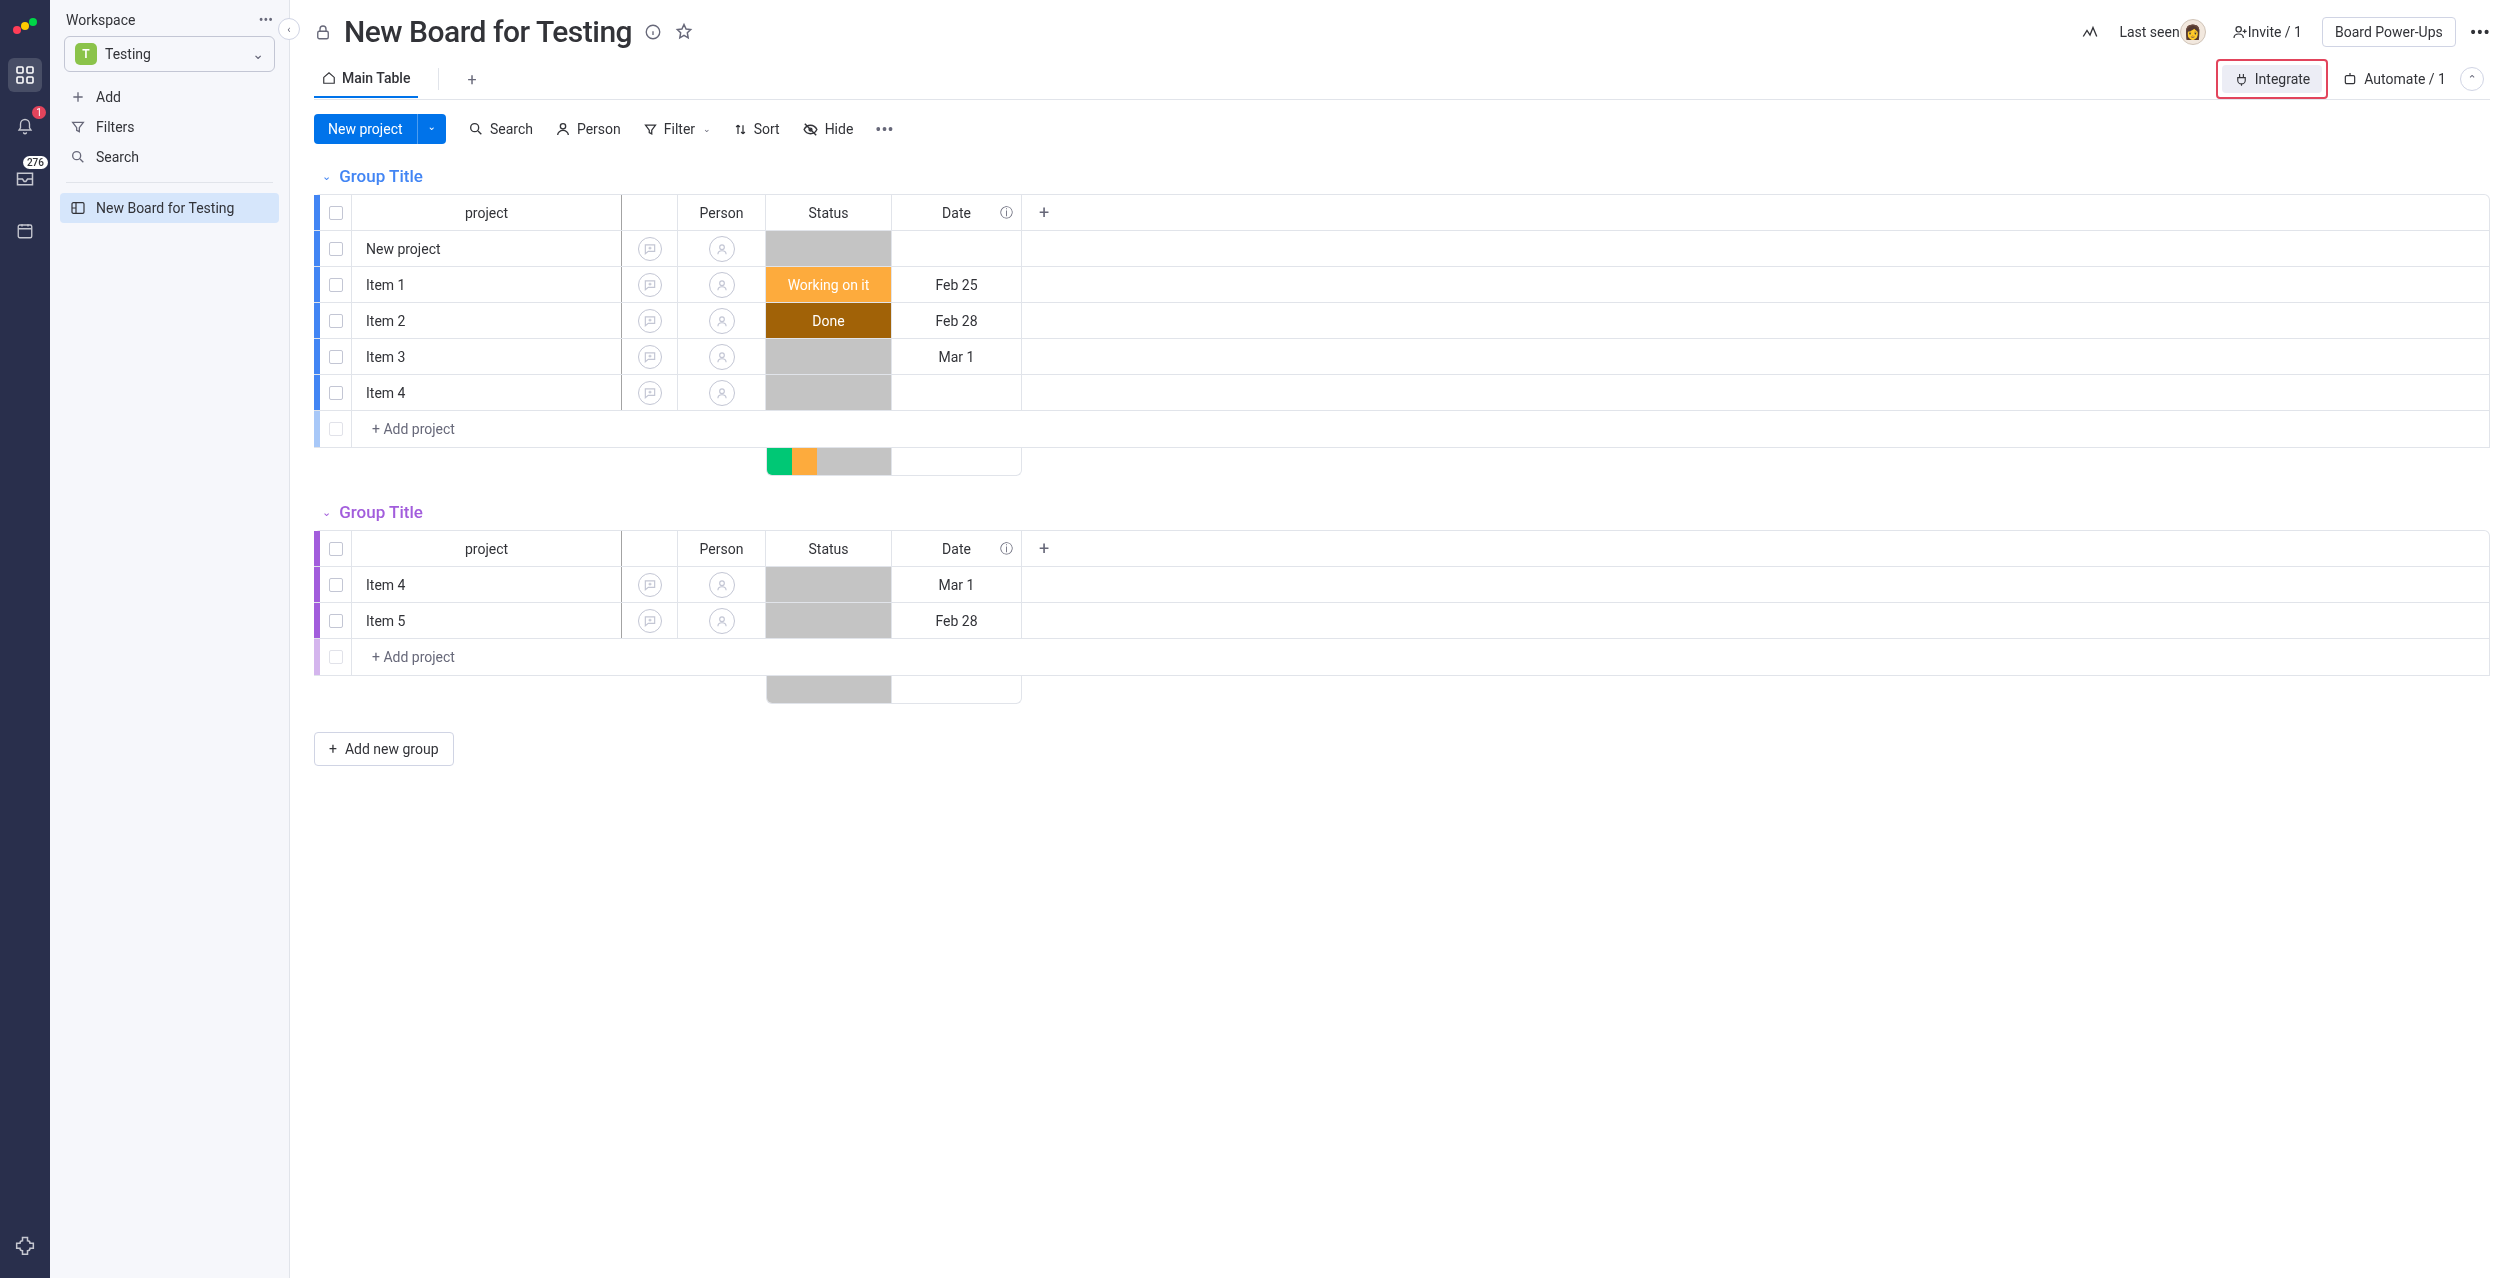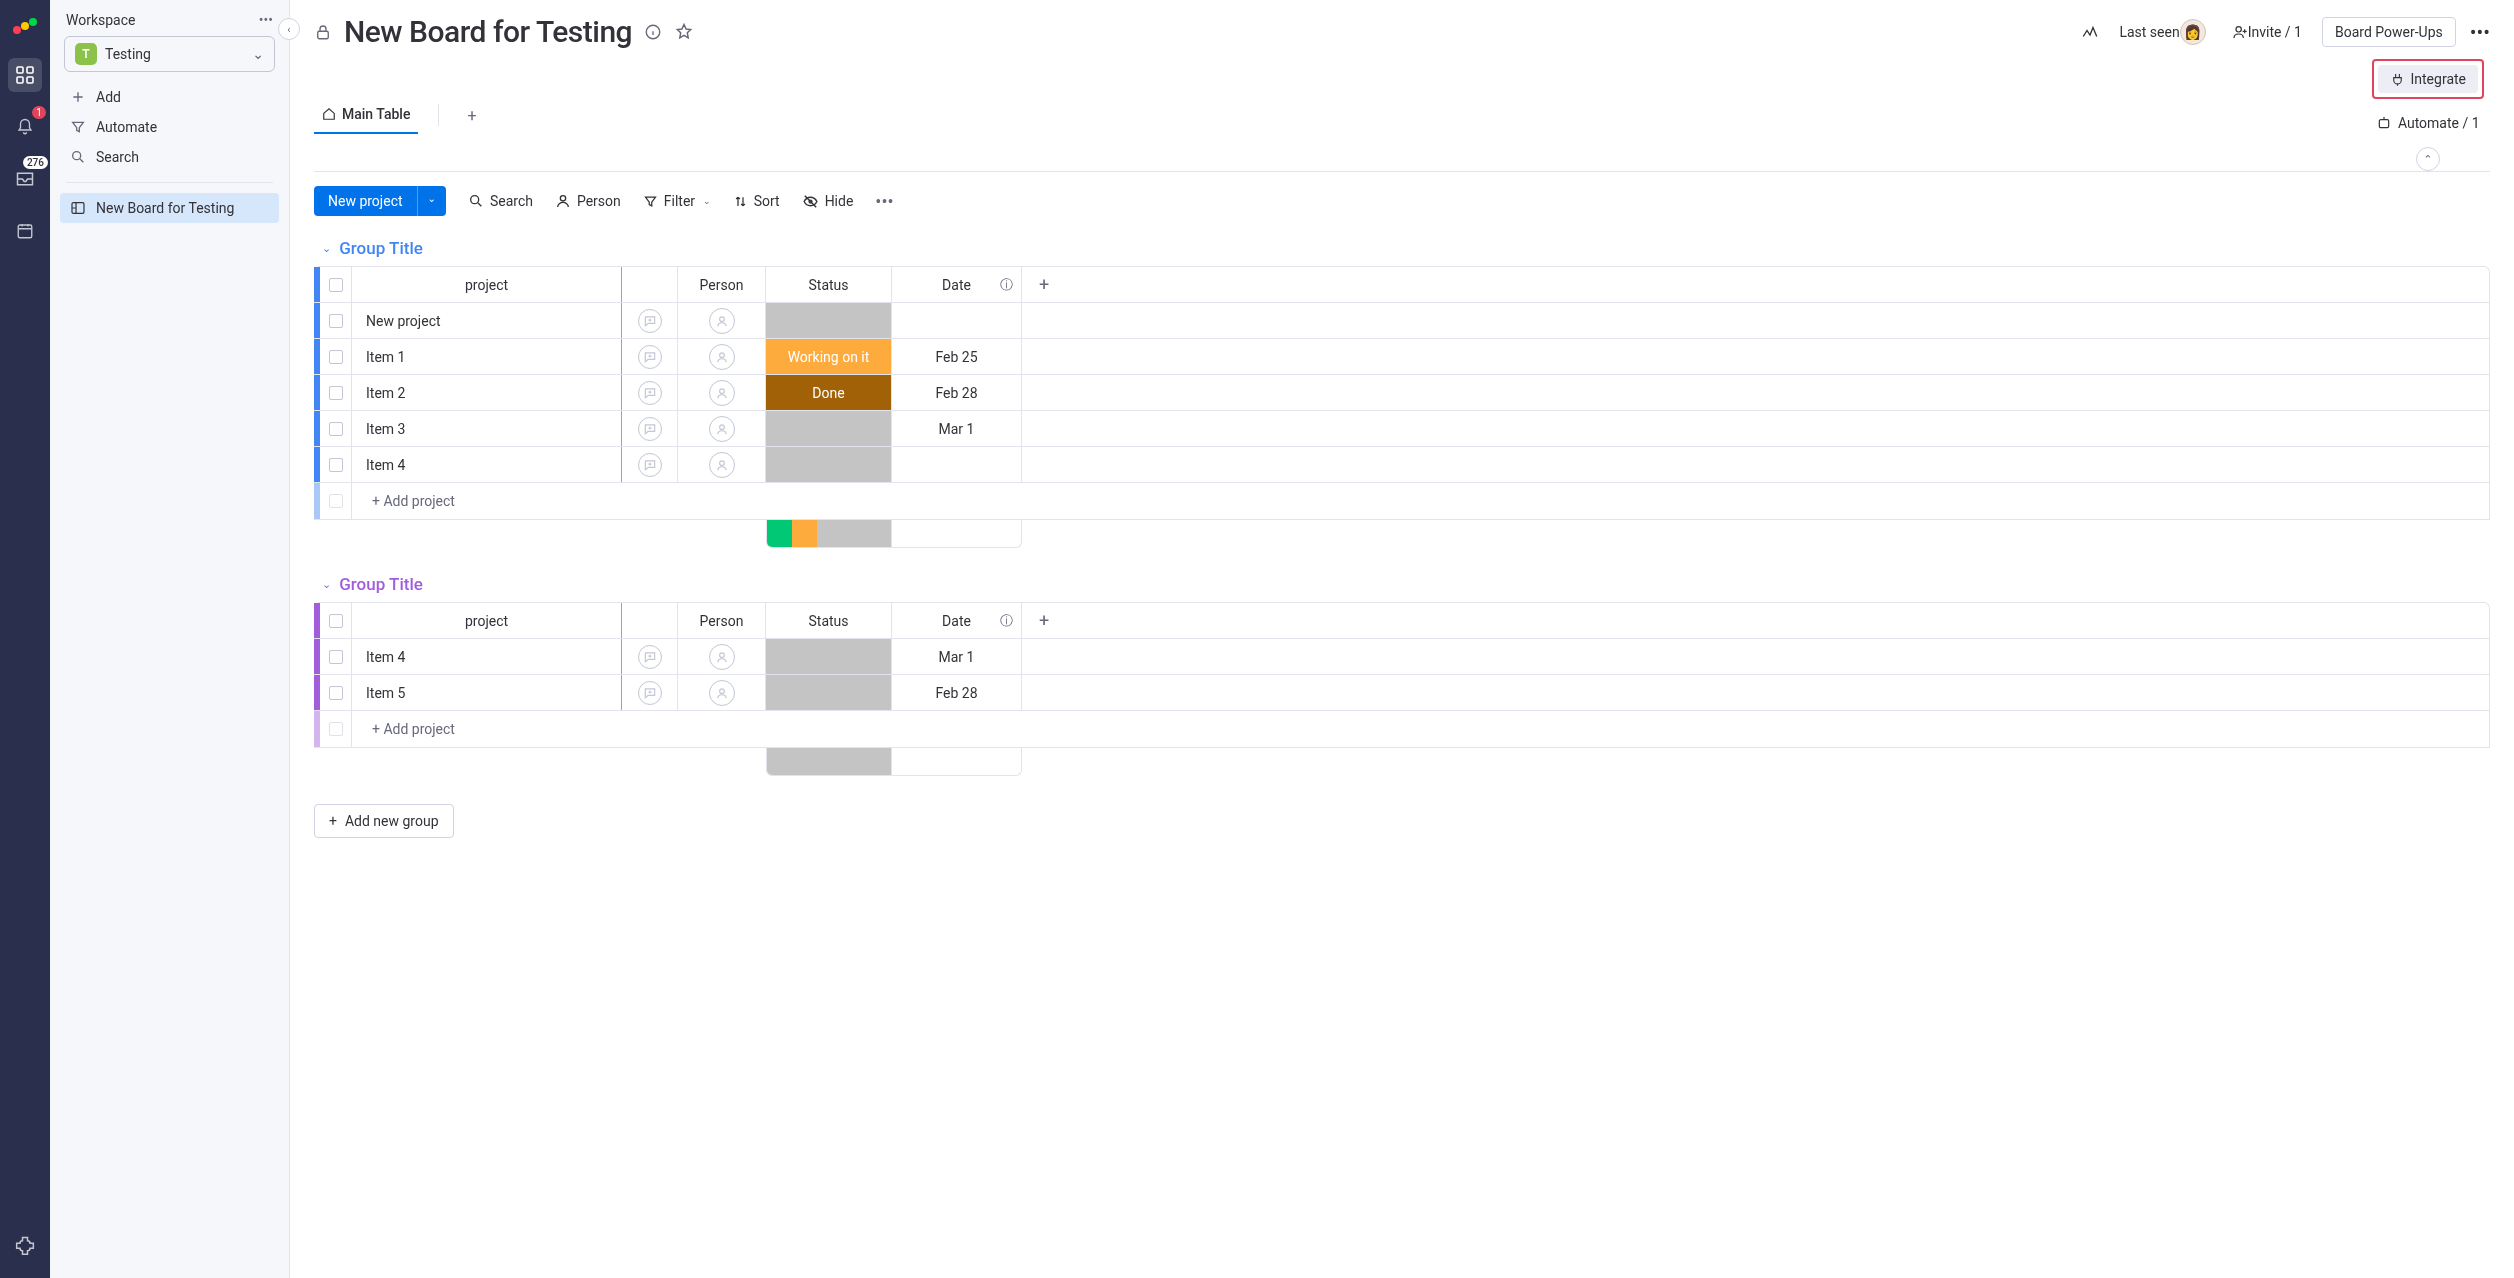--- a/index.html
+++ b/index.html
@@ -41,21 +41,21 @@
   .pill-btn { border:1px solid #d0d4e4; border-radius:4px; padding:6px 12px; cursor:pointer; font-size:14px;}
   .icon-btn { display:flex; align-items:center; cursor:pointer; padding:4px 6px;}
   .dots { font-size:20px; color:#323338; cursor:pointer;}
 
   
   .tabs-row { display:flex; align-items:center; justify-content:space-between; border-bottom:1px solid #e1e4ea; margin-top:10px;}
   .tabs-left { display:flex; align-items:center; gap:20px;}
   .tab { display:flex; align-items:center; gap:6px; padding:10px 8px; font-size:14px; cursor:pointer;}
   .tab.active { border-bottom:2px solid #0073ea; color:#323338; font-weight:500;}
   .tab-divider { width:1px; height:22px; background:#e1e4ea;}
-  .tabs-right { display:flex; align-items:center; gap:10px; padding-right:6px;flex-direction:column;}
+  .tabs-right { display:flex; align-items:center; gap:10px; padding-right:6px;}
   .integrate-wrap { border:2.5px solid #e2445c; padding:4px; border-radius:4px;}
   .integrate-btn { display:flex; align-items:center; gap:6px; background:#ecedf5; padding:6px 12px; border-radius:4px; cursor:pointer; font-size:14px;}
   .automate-btn { display:flex; align-items:center; gap:6px; padding:6px 4px; cursor:pointer; font-size:14px;}
   .round-chev { width:24px; height:24px; border:1px solid #d0d4e4; border-radius:50%; display:flex; align-items:center; justify-content:center; font-size:11px; cursor:pointer; color:#676879;}
 
   
   .toolbar { display:flex; align-items:center; gap:22px; padding:14px 24px;}
   .new-btn { display:flex; align-items:stretch; border-radius:4px; overflow:hidden; cursor:pointer;}
   .new-btn .main-btn { background:#0073ea; color:#fff; padding:7px 14px; font-size:14px;}
   .new-btn .chev-btn { background:#0073ea; color:#fff; padding:7px 10px; border-left:1px solid rgba(255,255,255,0.3); font-size:10px;}
@@ -176,21 +176,21 @@
     <div class="side-item">
       <svg width="16" height="16" viewBox="0 0 24 24" fill="none" stroke="#676879" stroke-width="2">
           <path d="M12 5v14M5 12h14"></path>
         </svg>
       <span>Add</span>
     </div>
     <div class="side-item">
       <svg width="16" height="16" viewBox="0 0 24 24" fill="none" stroke="#676879" stroke-width="2">
           <path d="M4 5h16l-6 8v6l-4-2v-4L4 5z"></path>
         </svg>
-      <span>Automate</span>
+      <span>Filters</span>
     </div>
     <div class="side-item">
       <svg width="16" height="16" viewBox="0 0 24 24" fill="none" stroke="#676879" stroke-width="2">
           <circle cx="10" cy="10" r="6"></circle>
           <path d="M20 20l-5-5"></path>
         </svg>
       <span>Search</span>
     </div>
     <div class="side-sep"></div>
     <div class="board-item">

